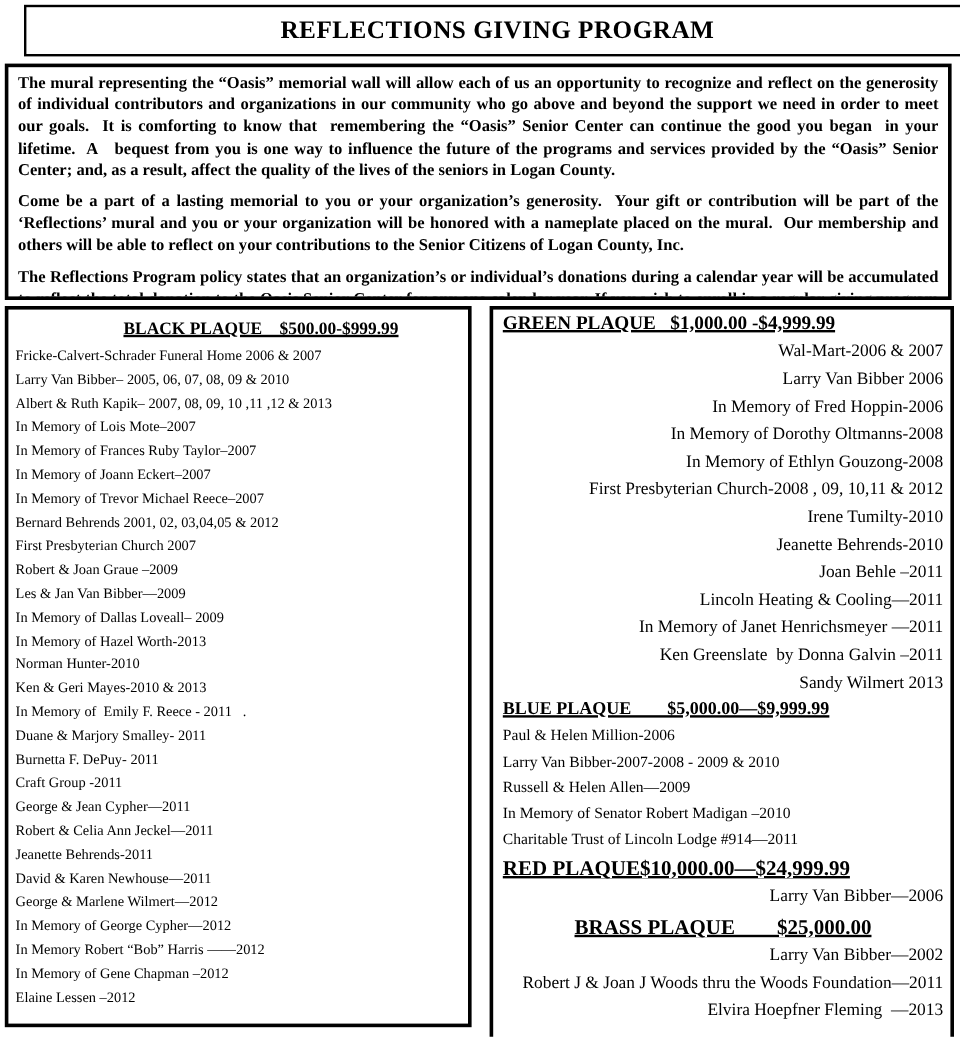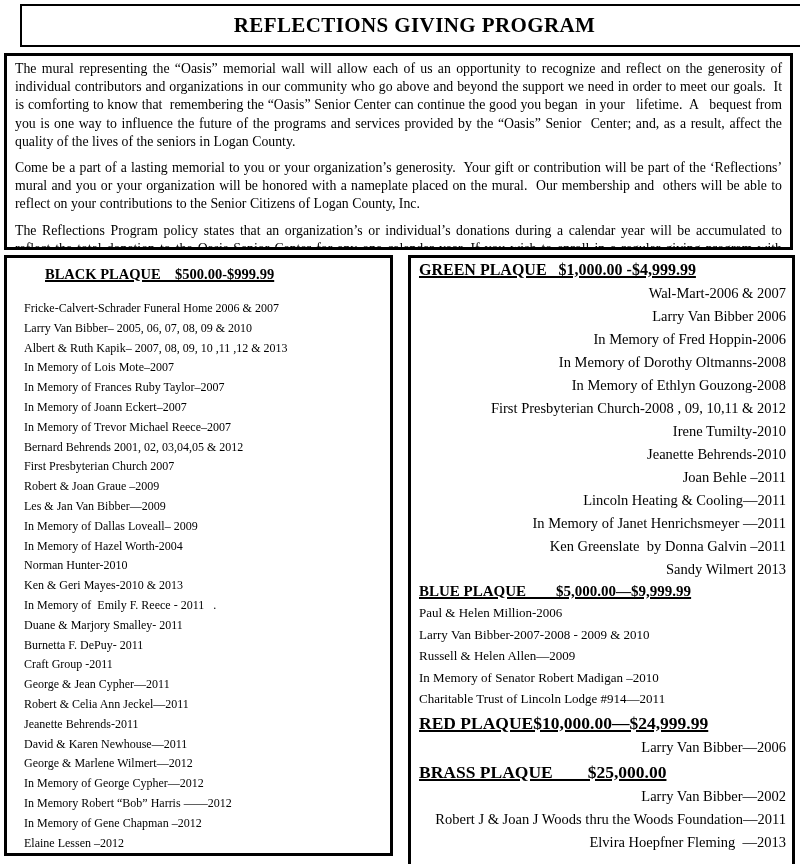--- a/index.html
+++ b/index.html
@@ -5,38 +5,38 @@
   html,body{margin:0;padding:0;background:#fff;}
   body{width:800px;height:864px;color:#000;font-family:"Liberation Serif",serif;overflow:hidden;}
   .page{position:relative;width:800px;height:864px;background:#fff;}
 
   .title-box{position:absolute;left:20px;top:4px;width:789px;height:43px;border:2px solid #000;
              box-sizing:border-box;display:flex;align-items:center;justify-content:center;}
   .title{font-weight:bold;font-size:21px;letter-spacing:.4px;}
 
   .intro-box{position:absolute;left:4px;top:53px;width:789px;height:197px;border:3px solid #000;
              box-sizing:border-box;padding:4px 8px 0 8px;overflow:hidden;}
-  .para{margin:0 0 8px 0;font-size:13.8px;line-height:18.2px;text-align:justify;white-space:pre-wrap;}
+  .para{margin:0 0 8px 0;font-size:13.8px;line-height:18.2px;text-align:justify;white-space:pre-wrap;font-weight:bold;}
 
   .cols{position:absolute;left:4px;top:255px;width:791px;height:606px;}
   .box{position:absolute;top:0;border:3px solid #000;box-sizing:border-box;background:#fff;overflow:hidden;}
   .box.left{left:0;width:389px;height:601px;padding:2px 0 0 0;}
   .box.right{left:404px;width:387px;height:746px;padding:1px 6px 0 8px;}
 
   .hdr{font-weight:bold;text-decoration:underline;text-decoration-thickness:2px;white-space:pre;}
-  .black-hdr{font-size:14.5px;margin:6px 0 16px 38px;}
+  .black-hdr{font-size:14.5px;margin:6px 0 4px 38px;text-align:center;}
 
   .row{white-space:pre;}
-  .left-list .row{font-size:12px;line-height:19.8px;padding-left:17px;}
+  .left-list .row{font-size:12px;line-height:19.8px;padding-left:6px;}
 
   .section .right-hdr{margin:2px 0 2px 0;}
   .section:nth-child(1) .right-hdr{font-size:16px;margin-bottom:3px;}
   .section:nth-child(2) .right-hdr{font-size:15px;}
   .section:nth-child(3) .right-hdr{font-size:17.5px;margin:3px 0 2px 0;}
-  .section:nth-child(4) .right-hdr{font-size:17.5px;margin:3px 0 2px 0;}
+  .section:nth-child(4) .right-hdr{font-size:17.5px;margin:3px 0 2px 0;text-align:center;}
   .section.large .row{font-size:14.5px;line-height:23px;text-align:right;}
   .section.small .row{font-size:13px;line-height:21.5px;}
 </style>
 </head>
 <body>
 
 <div class="page">
 
   <div class="title-box">
     <div class="title">REFLECTIONS GIVING PROGRAM</div>
@@ -60,21 +60,21 @@
           <div class="row">Albert &amp; Ruth Kapik– 2007, 08, 09, 10 ,11 ,12 &amp; 2013</div>
           <div class="row">In Memory of Lois Mote–2007</div>
           <div class="row">In Memory of Frances Ruby Taylor–2007</div>
           <div class="row">In Memory of Joann Eckert–2007</div>
           <div class="row">In Memory of Trevor Michael Reece–2007</div>
           <div class="row">Bernard Behrends 2001, 02, 03,04,05 &amp; 2012</div>
           <div class="row">First Presbyterian Church 2007</div>
           <div class="row">Robert &amp; Joan Graue –2009</div>
           <div class="row">Les &amp; Jan Van Bibber—2009</div>
           <div class="row">In Memory of Dallas Loveall– 2009</div>
-          <div class="row">In Memory of Hazel Worth-2004</div>
+          <div class="row">In Memory of Hazel Worth-2013</div>
           <div class="row">Norman Hunter-2010</div>
           <div class="row">Ken &amp; Geri Mayes-2010 &amp; 2013</div>
           <div class="row">In Memory of  Emily F. Reece - 2011   .</div>
           <div class="row">Duane &amp; Marjory Smalley- 2011</div>
           <div class="row">Burnetta F. DePuy- 2011</div>
           <div class="row">Craft Group -2011</div>
           <div class="row">George &amp; Jean Cypher—2011</div>
           <div class="row">Robert &amp; Celia Ann Jeckel—2011</div>
           <div class="row">Jeanette Behrends-2011</div>
           <div class="row">David &amp; Karen Newhouse—2011</div>

